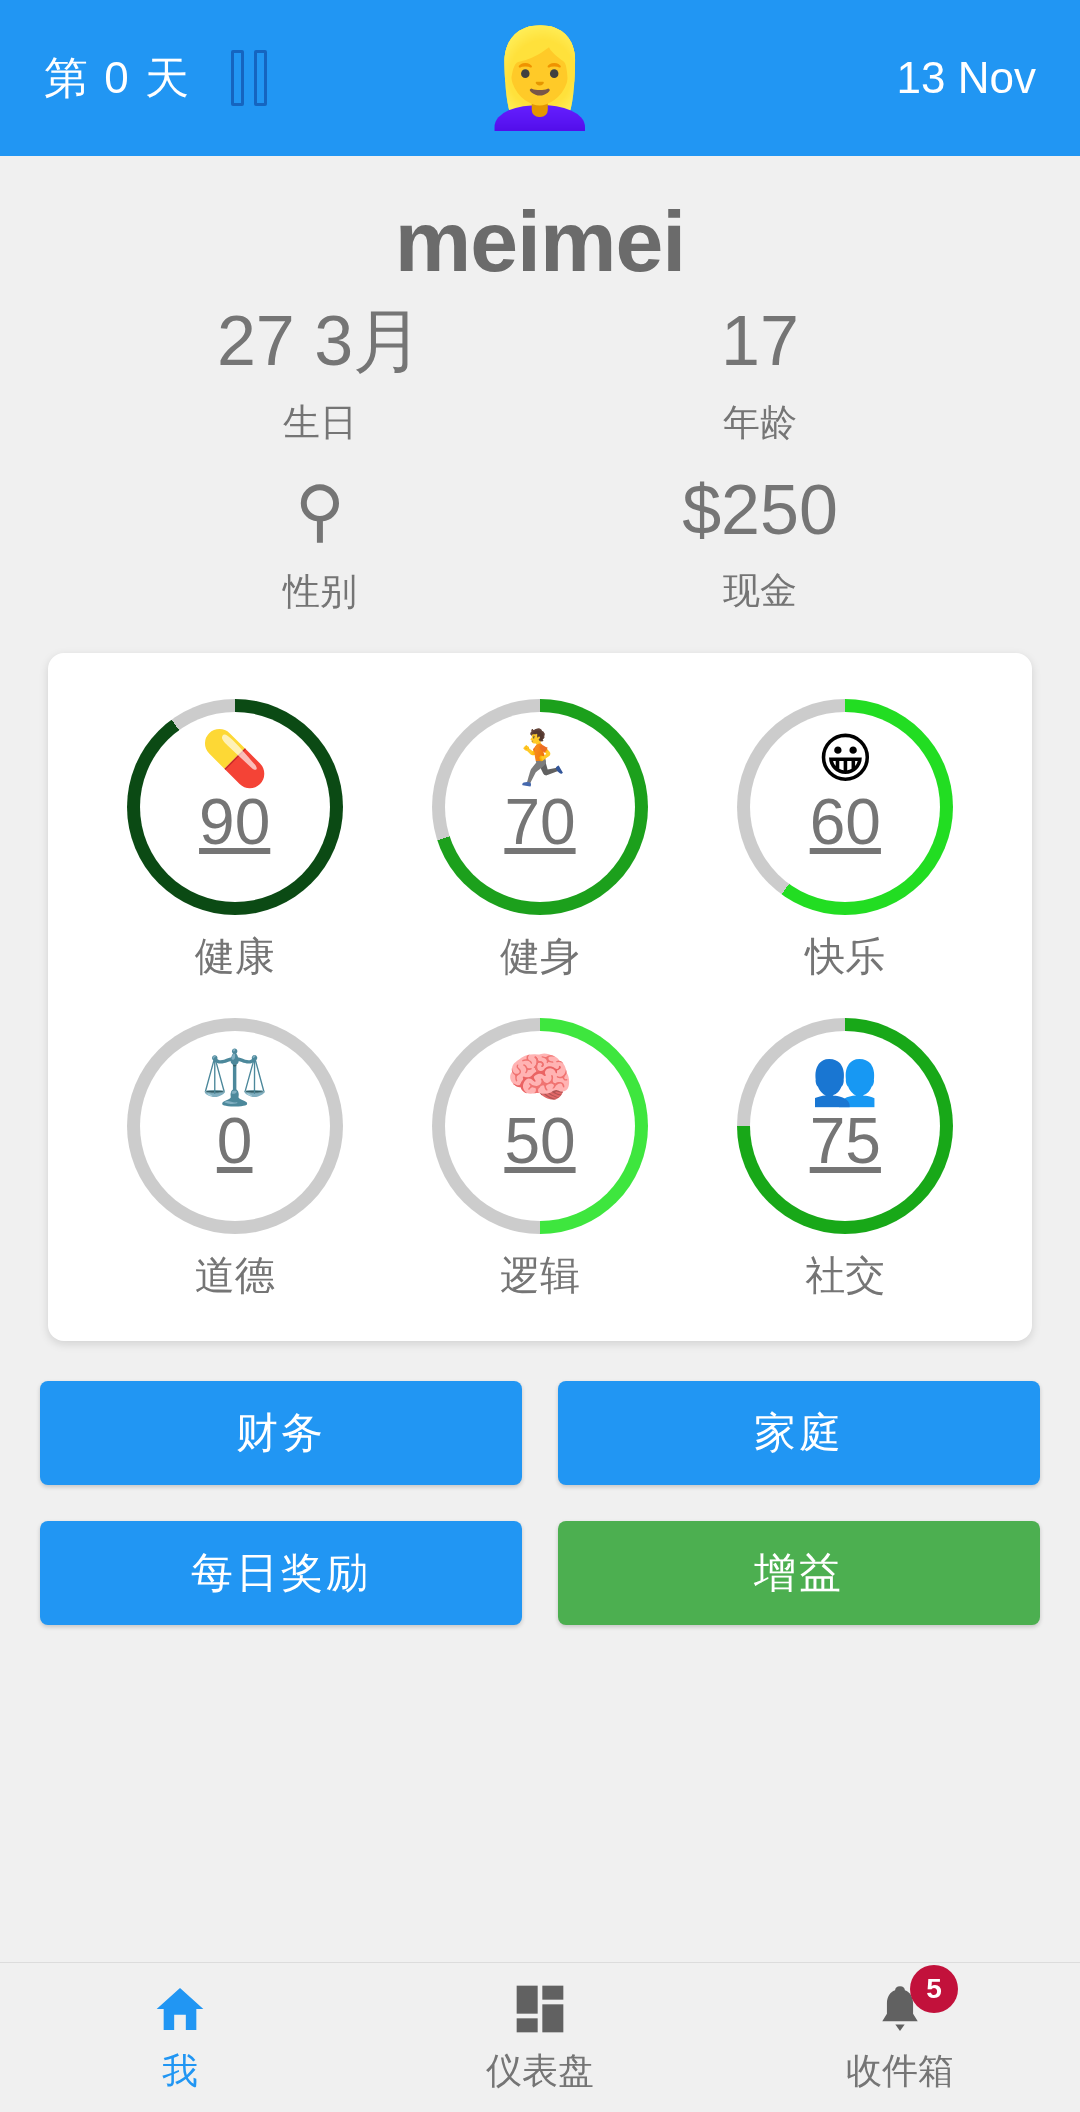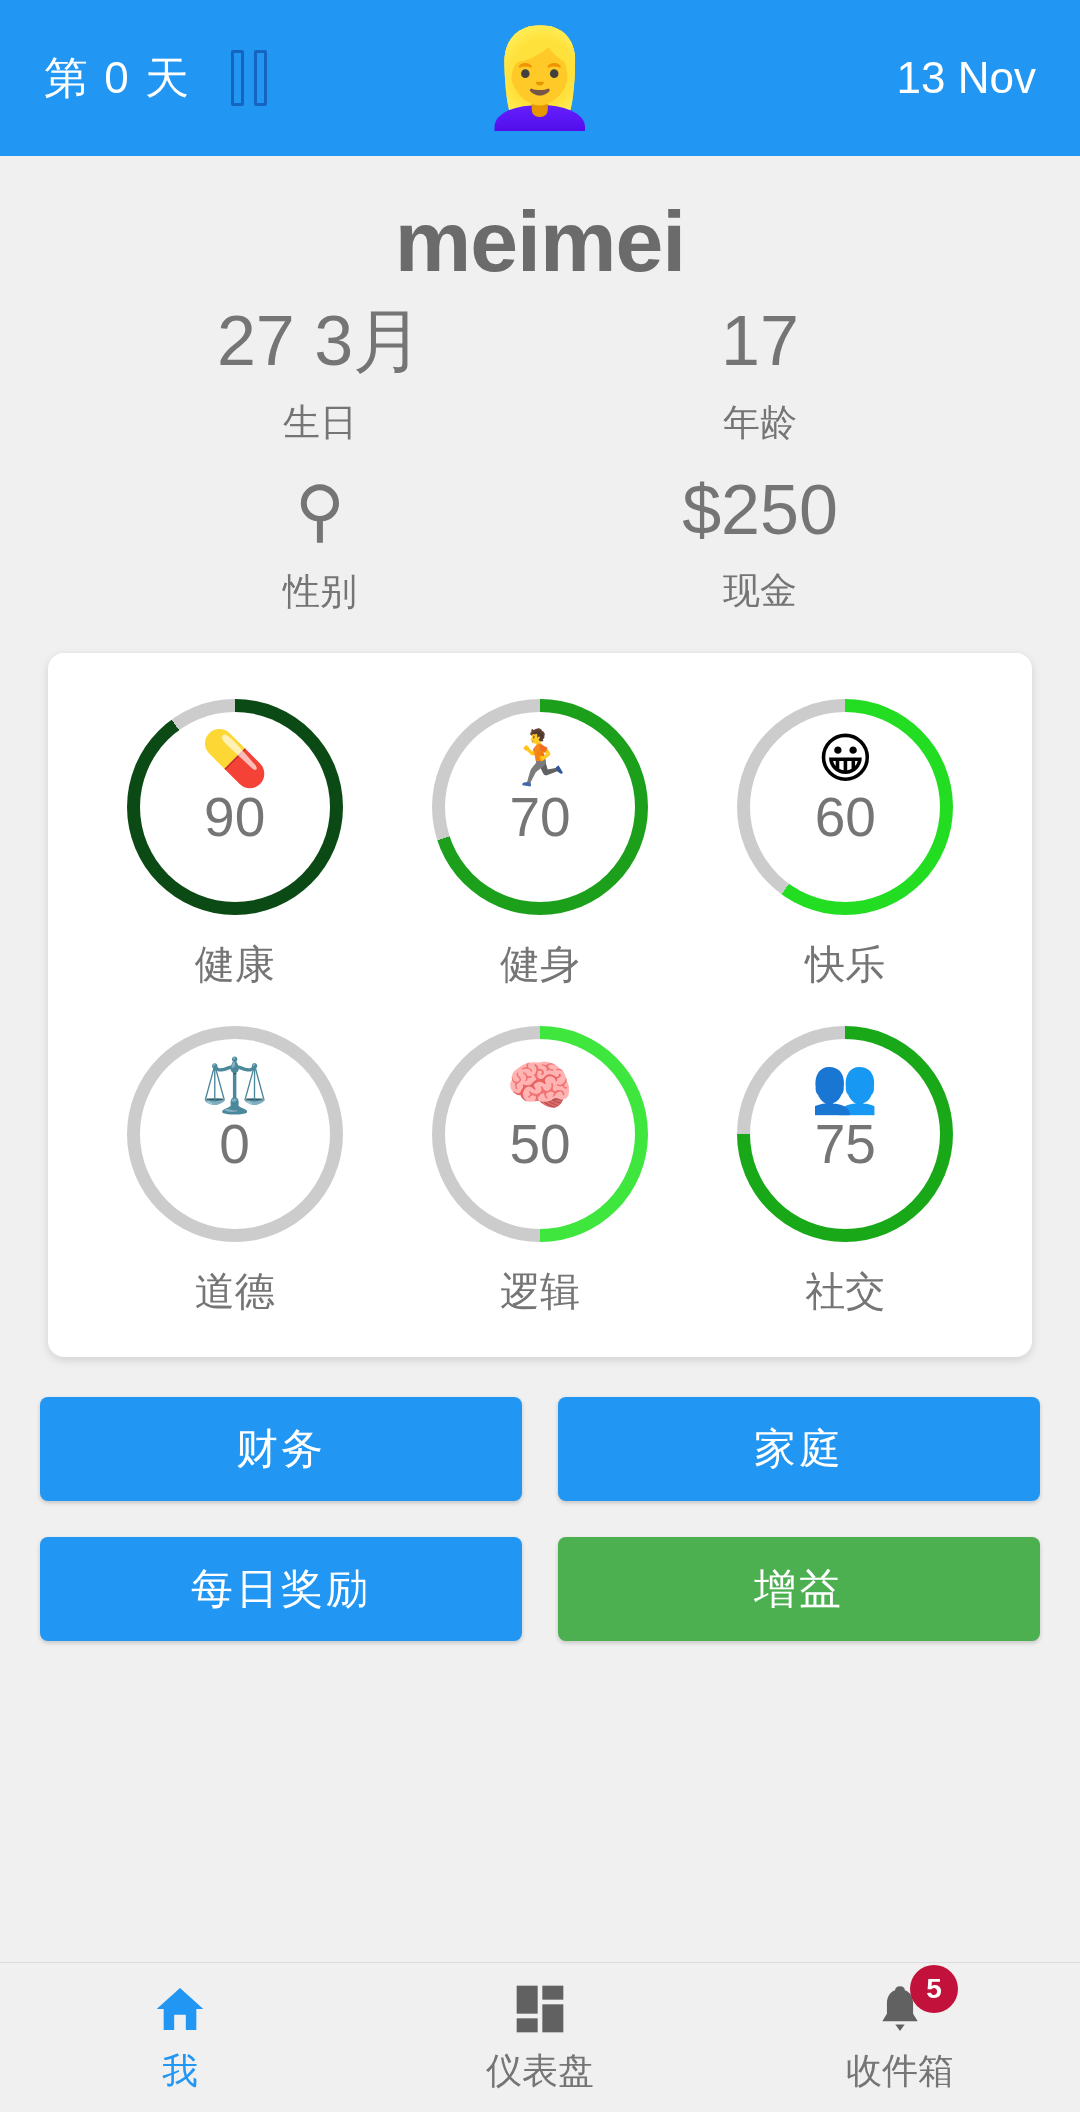--- a/index.html
+++ b/index.html
@@ -162,29 +162,30 @@
   }
   .ring-emoji {
     font-size: 54px;
     line-height: 1;
     height: 60px;
     display: flex;
     align-items: center;
     user-select: none;
   }
   .ring-value {
-    font-size: 55px;
+    font-size: 64px;
     color: #757575;
     line-height: 1;
     margin-top: 2px;
+    text-decoration: underline;
   }
   .stat-label {
     font-size: 40px;
     color: #757575;
-    margin-top: 22px;
+    margin-top: 14px;
     white-space: nowrap;
   }
 
   
   .actions {
     width: 1000px;
     margin-top: 40px;
     display: grid;
     grid-template-columns: 1fr 1fr;
     column-gap: 36px;

